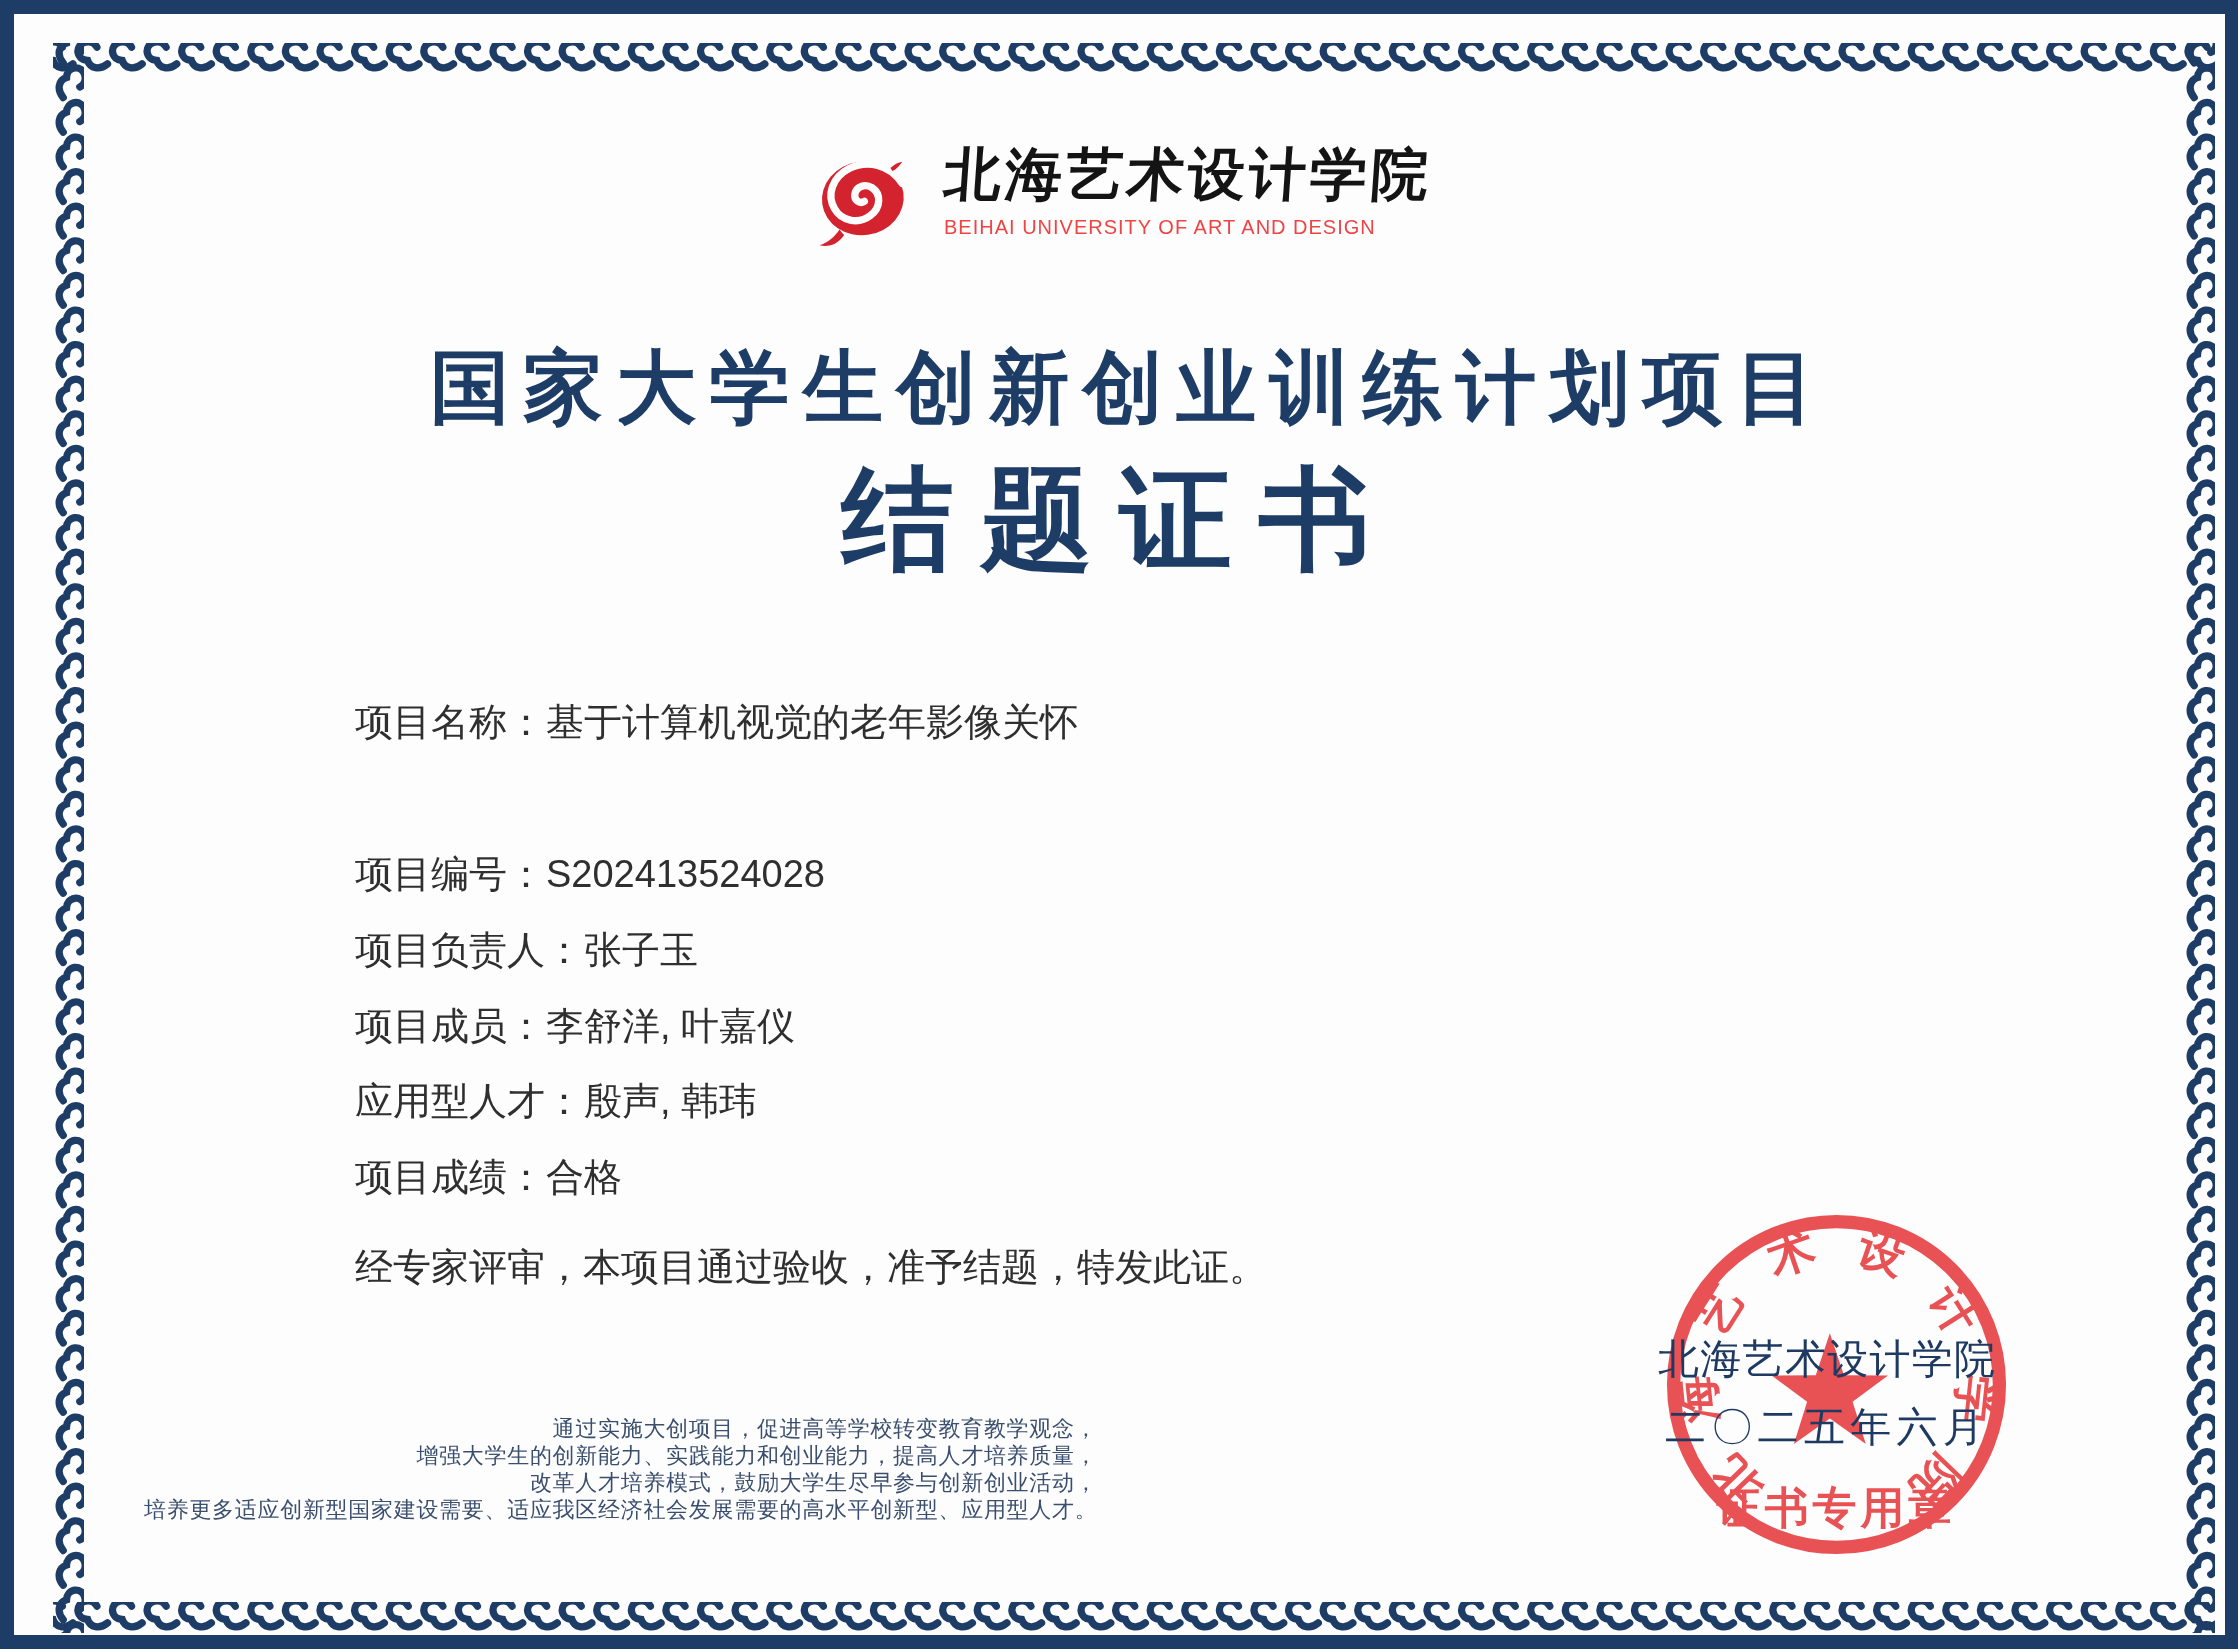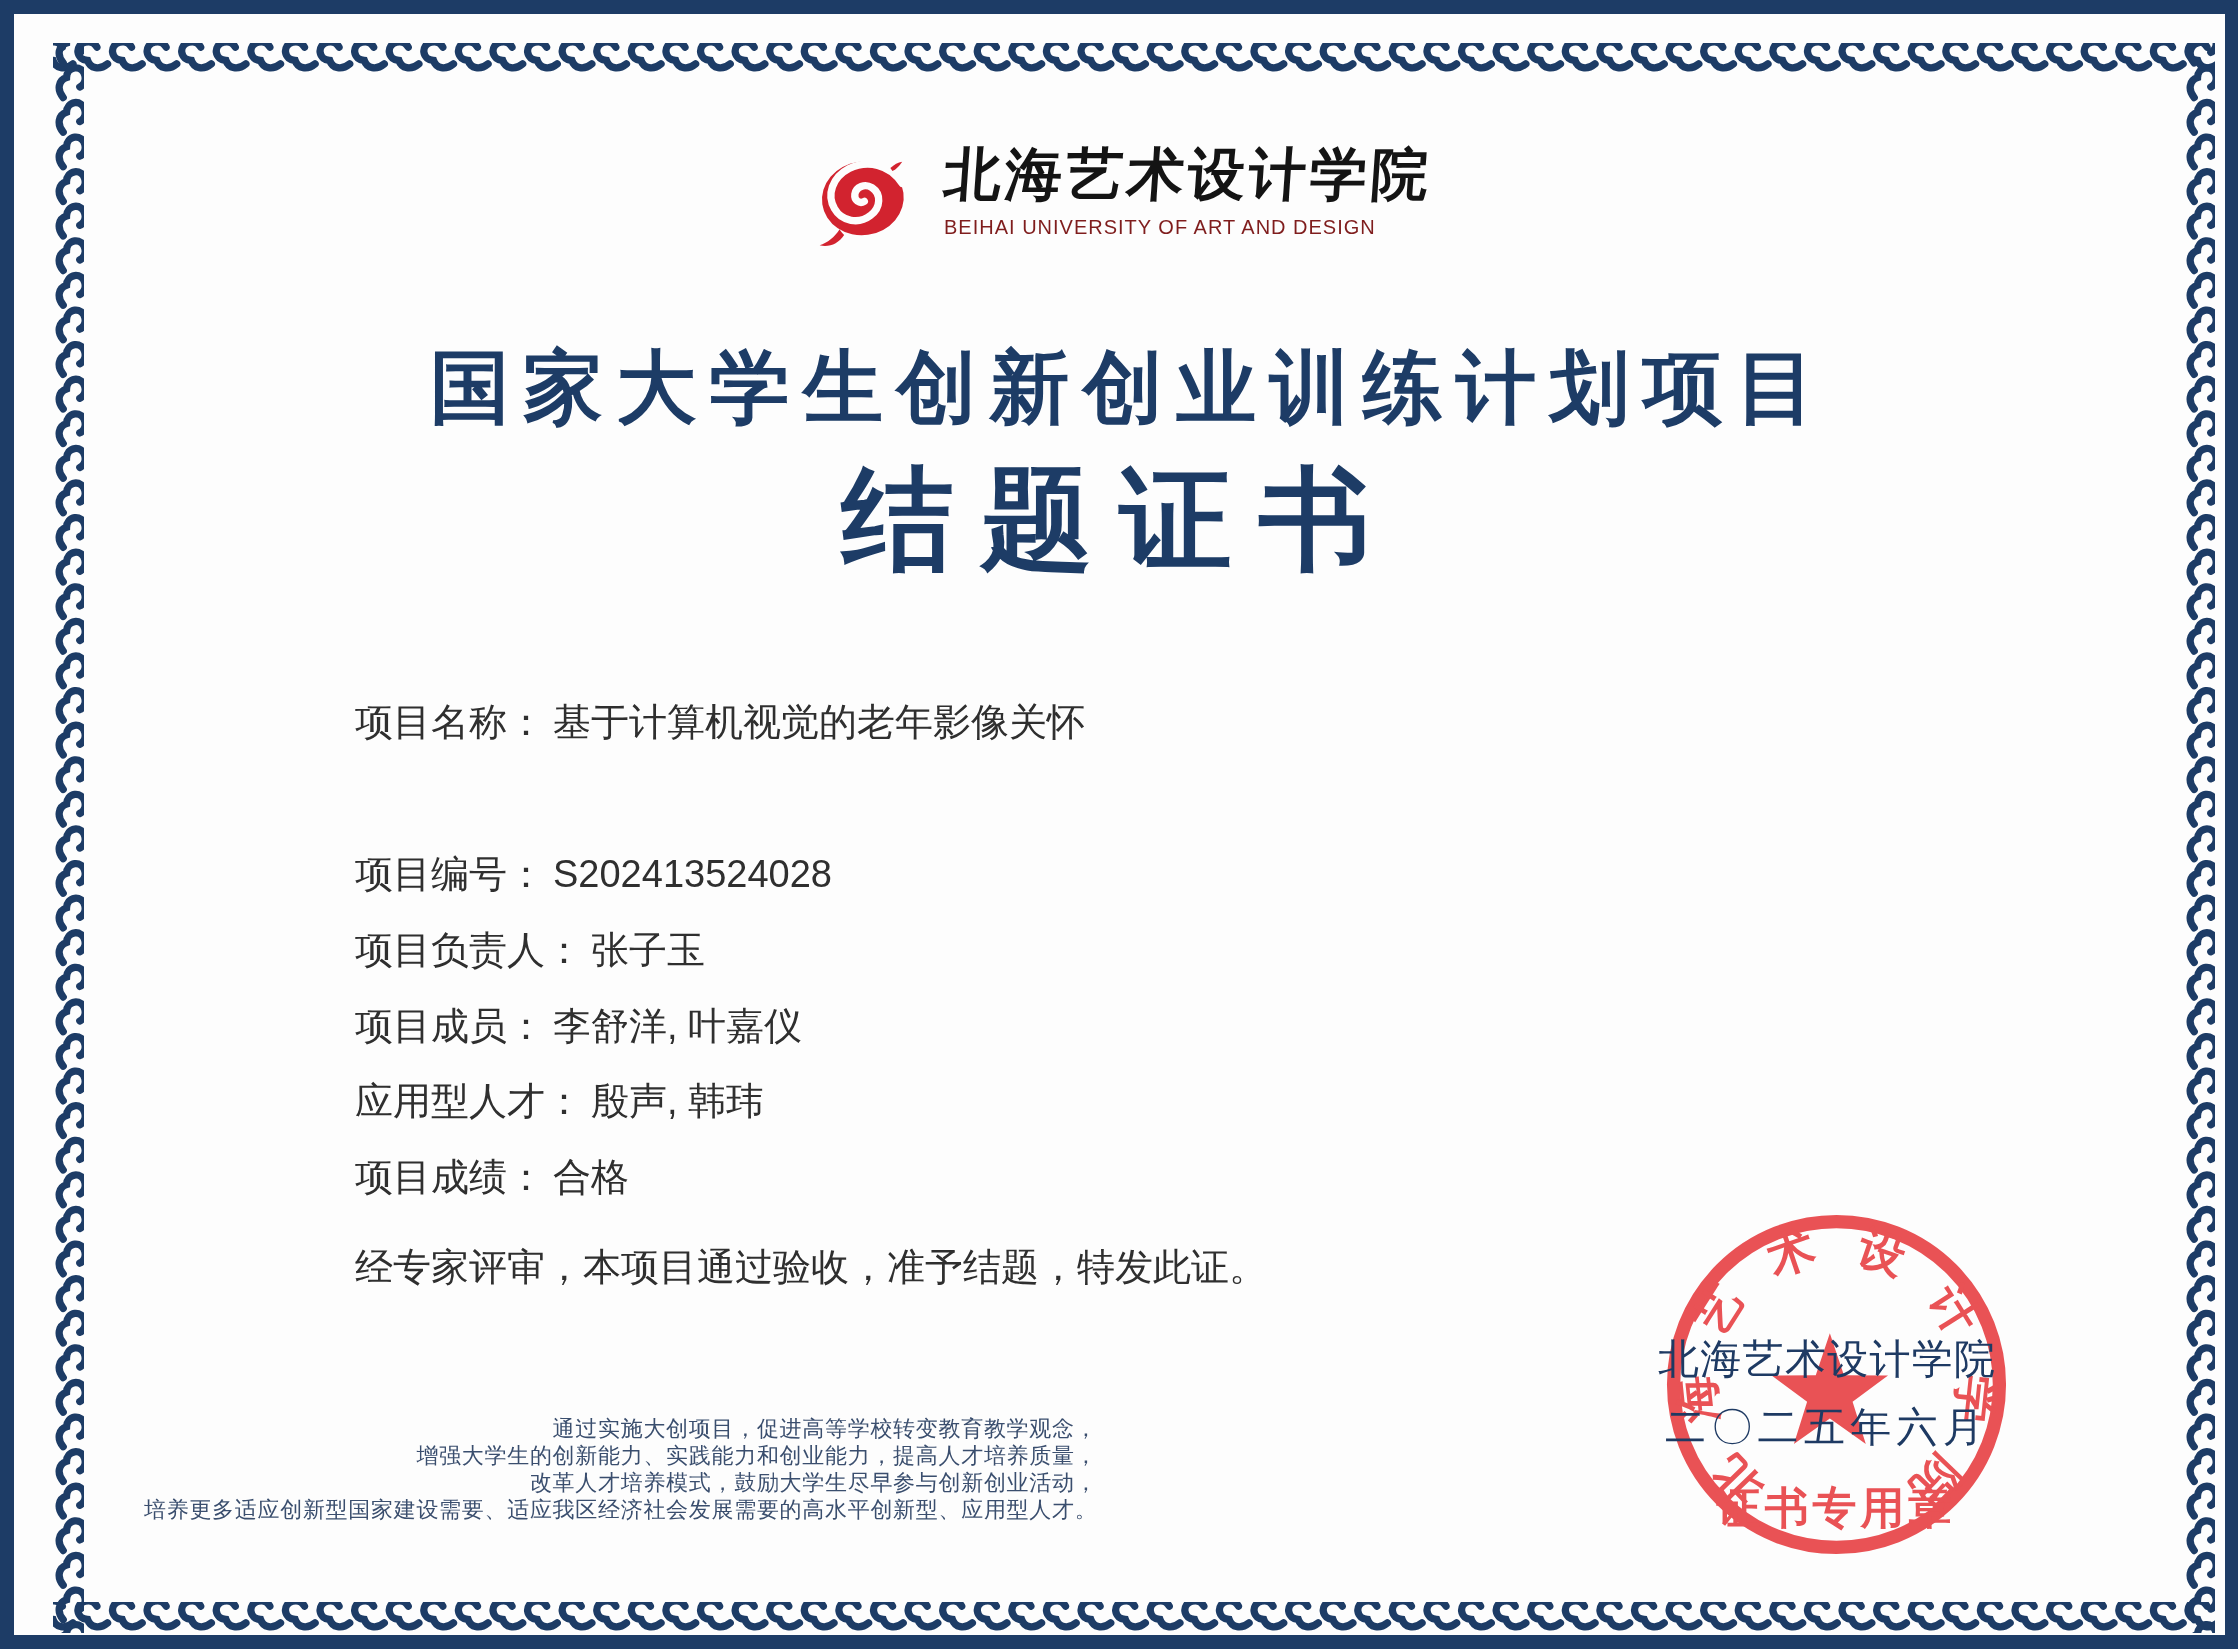--- a/index.html
+++ b/index.html
@@ -22,42 +22,42 @@
     display:flex; justify-content:center; align-items:flex-start; gap:25px;
   }
   .logo-icon{width:112px;height:105px;flex:0 0 auto;margin-top:2.7px}
   .uni-names{display:flex;flex-direction:column}
   .uni-cn{
     font-family:"Liberation Serif","DejaVu Serif",serif;
     font-size:57px; font-weight:bold; color:#141414;
     letter-spacing:4px; line-height:1.1; transform:skewX(-4deg);
   }
   .uni-en{
-    font-size:20px; color:#7f1d1d; letter-spacing:1px; margin-top:9.3px;
+    font-size:20px; color:#ef4444; letter-spacing:1px; margin-top:9.3px;
     font-weight:500; white-space:nowrap;
   }
   
   .title1{
     position:absolute; top:321px; left:0; right:0; text-align:center;
     font-family:"Liberation Serif","DejaVu Serif",serif;
     font-size:80px; font-weight:bold; color:var(--navy);
     letter-spacing:13.3px; white-space:nowrap;padding-left:20px;
   }
   .title2{
     position:absolute; top:431px; left:0; right:0; text-align:center;
     font-family:"Liberation Serif","DejaVu Serif",serif;
     font-size:112px; font-weight:bold; color:var(--navy);
     letter-spacing:27px; white-space:nowrap;
   }
   
   .field-row{
     position:absolute; left:341px; white-space:nowrap;
     font-size:38px; color:var(--ink); line-height:1.2;
   }
-  .field-row .val{margin-left:8px}
+  .field-row .val{margin-left:1px}
   .statement{
     position:absolute; left:341px; top:1228px; white-space:nowrap;
     font-size:38px; color:var(--ink);
   }
   
   .footer-note{
     position:absolute; left:130px; top:1401px;
     font-family:"Liberation Serif","DejaVu Serif",serif;
     font-size:22px; line-height:27px; color:var(--footer-ink);
     letter-spacing:0.7px;

